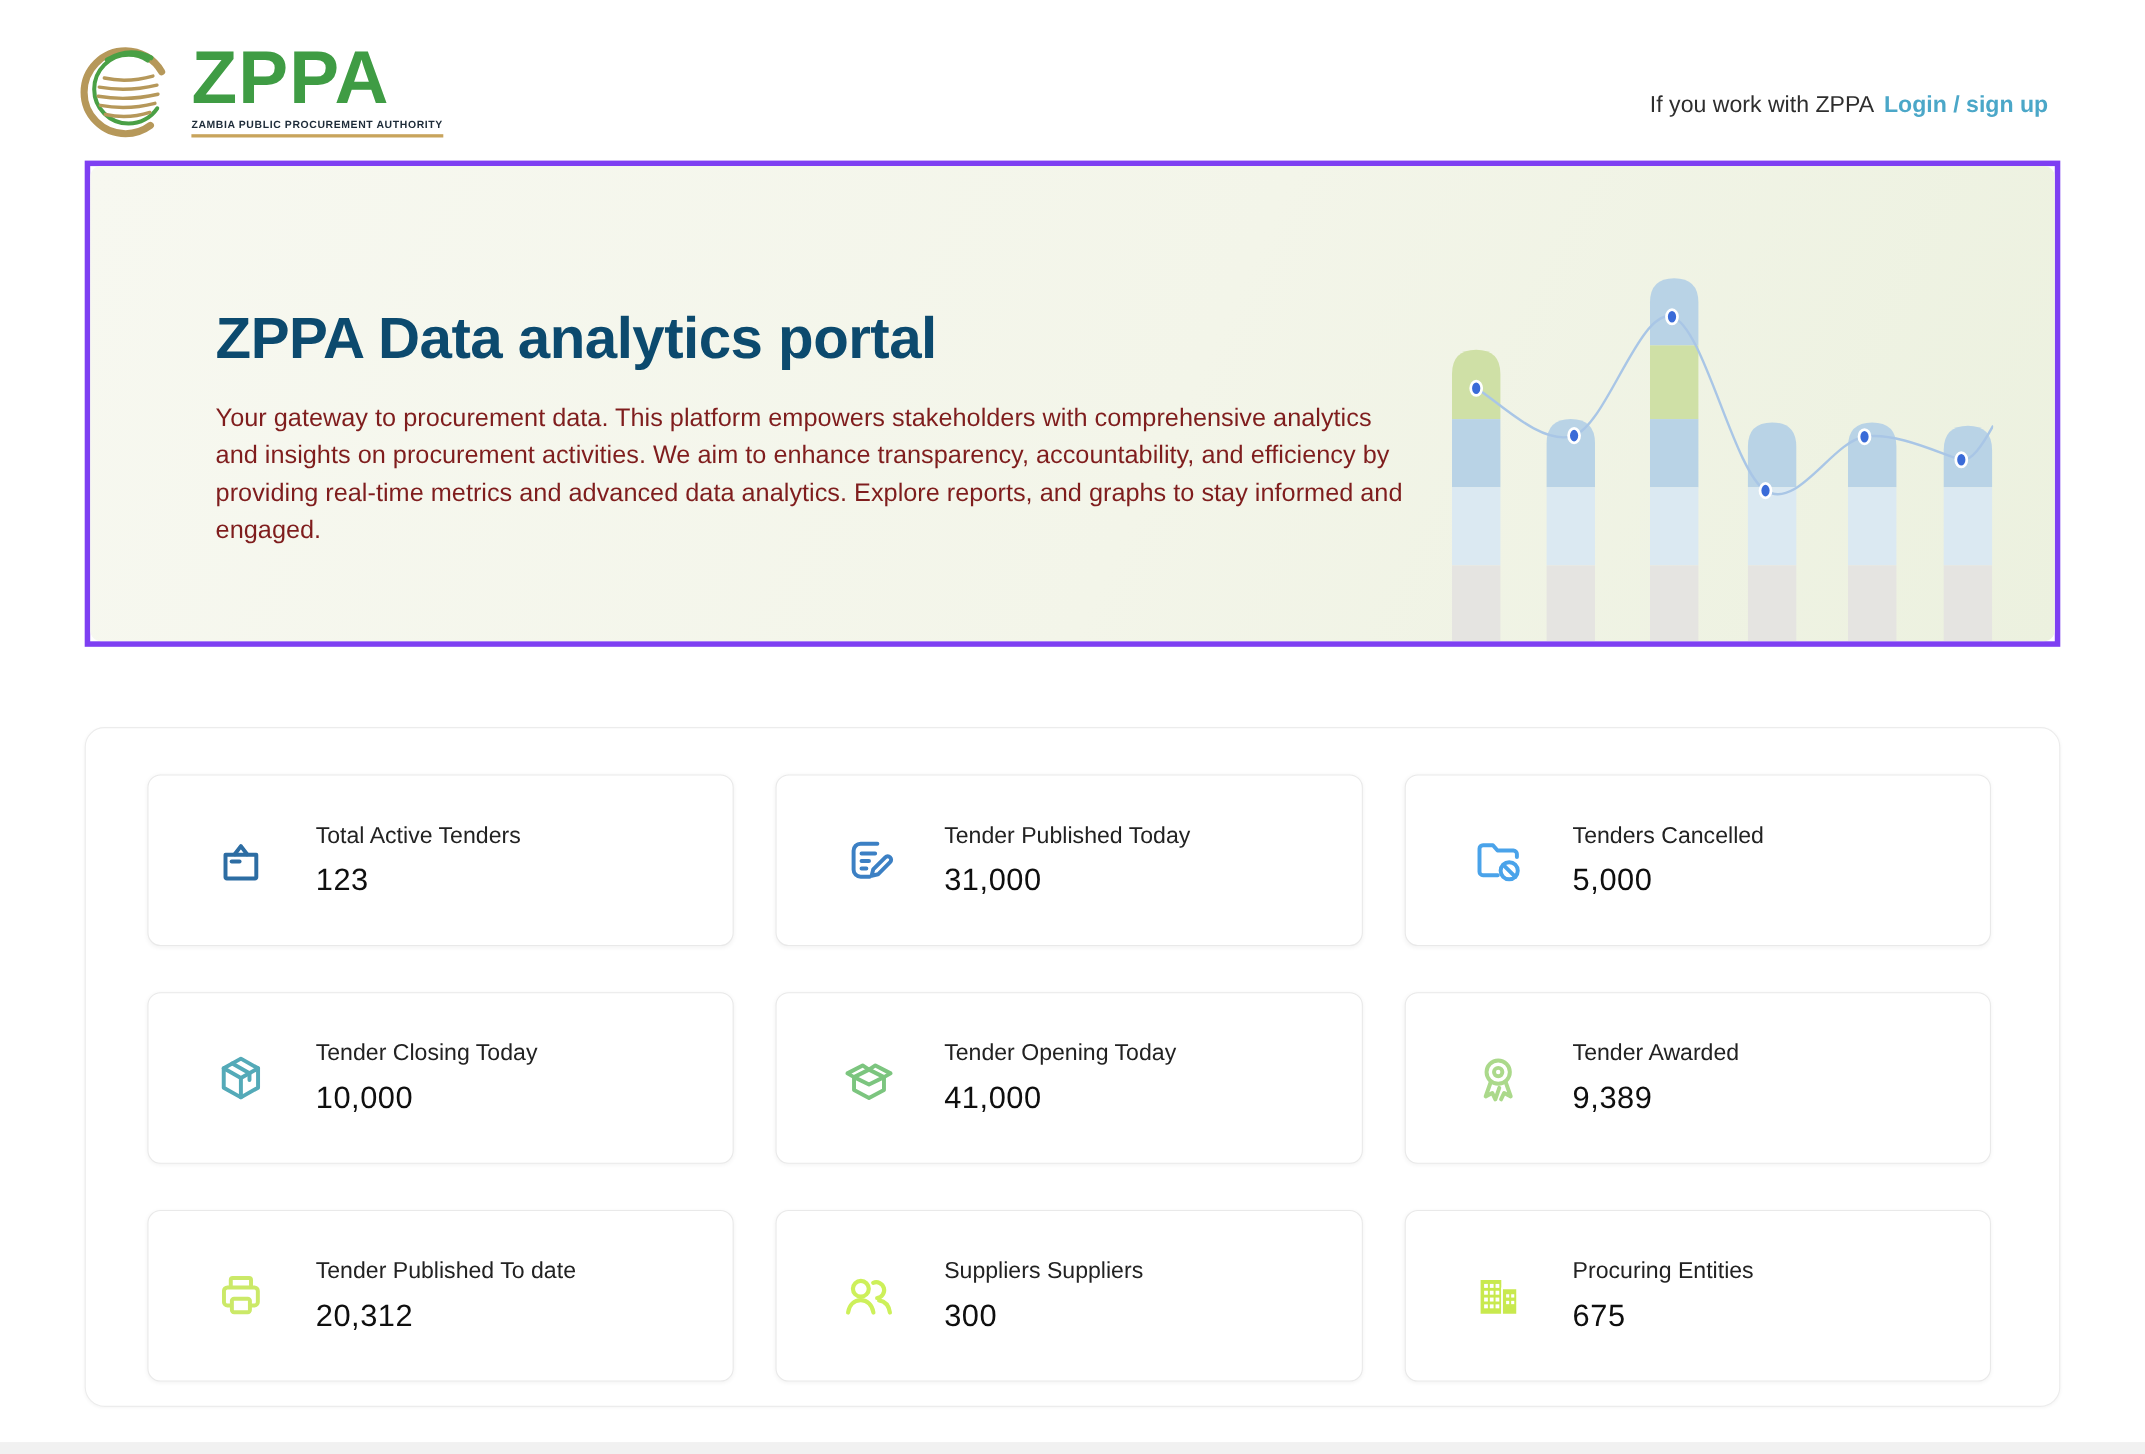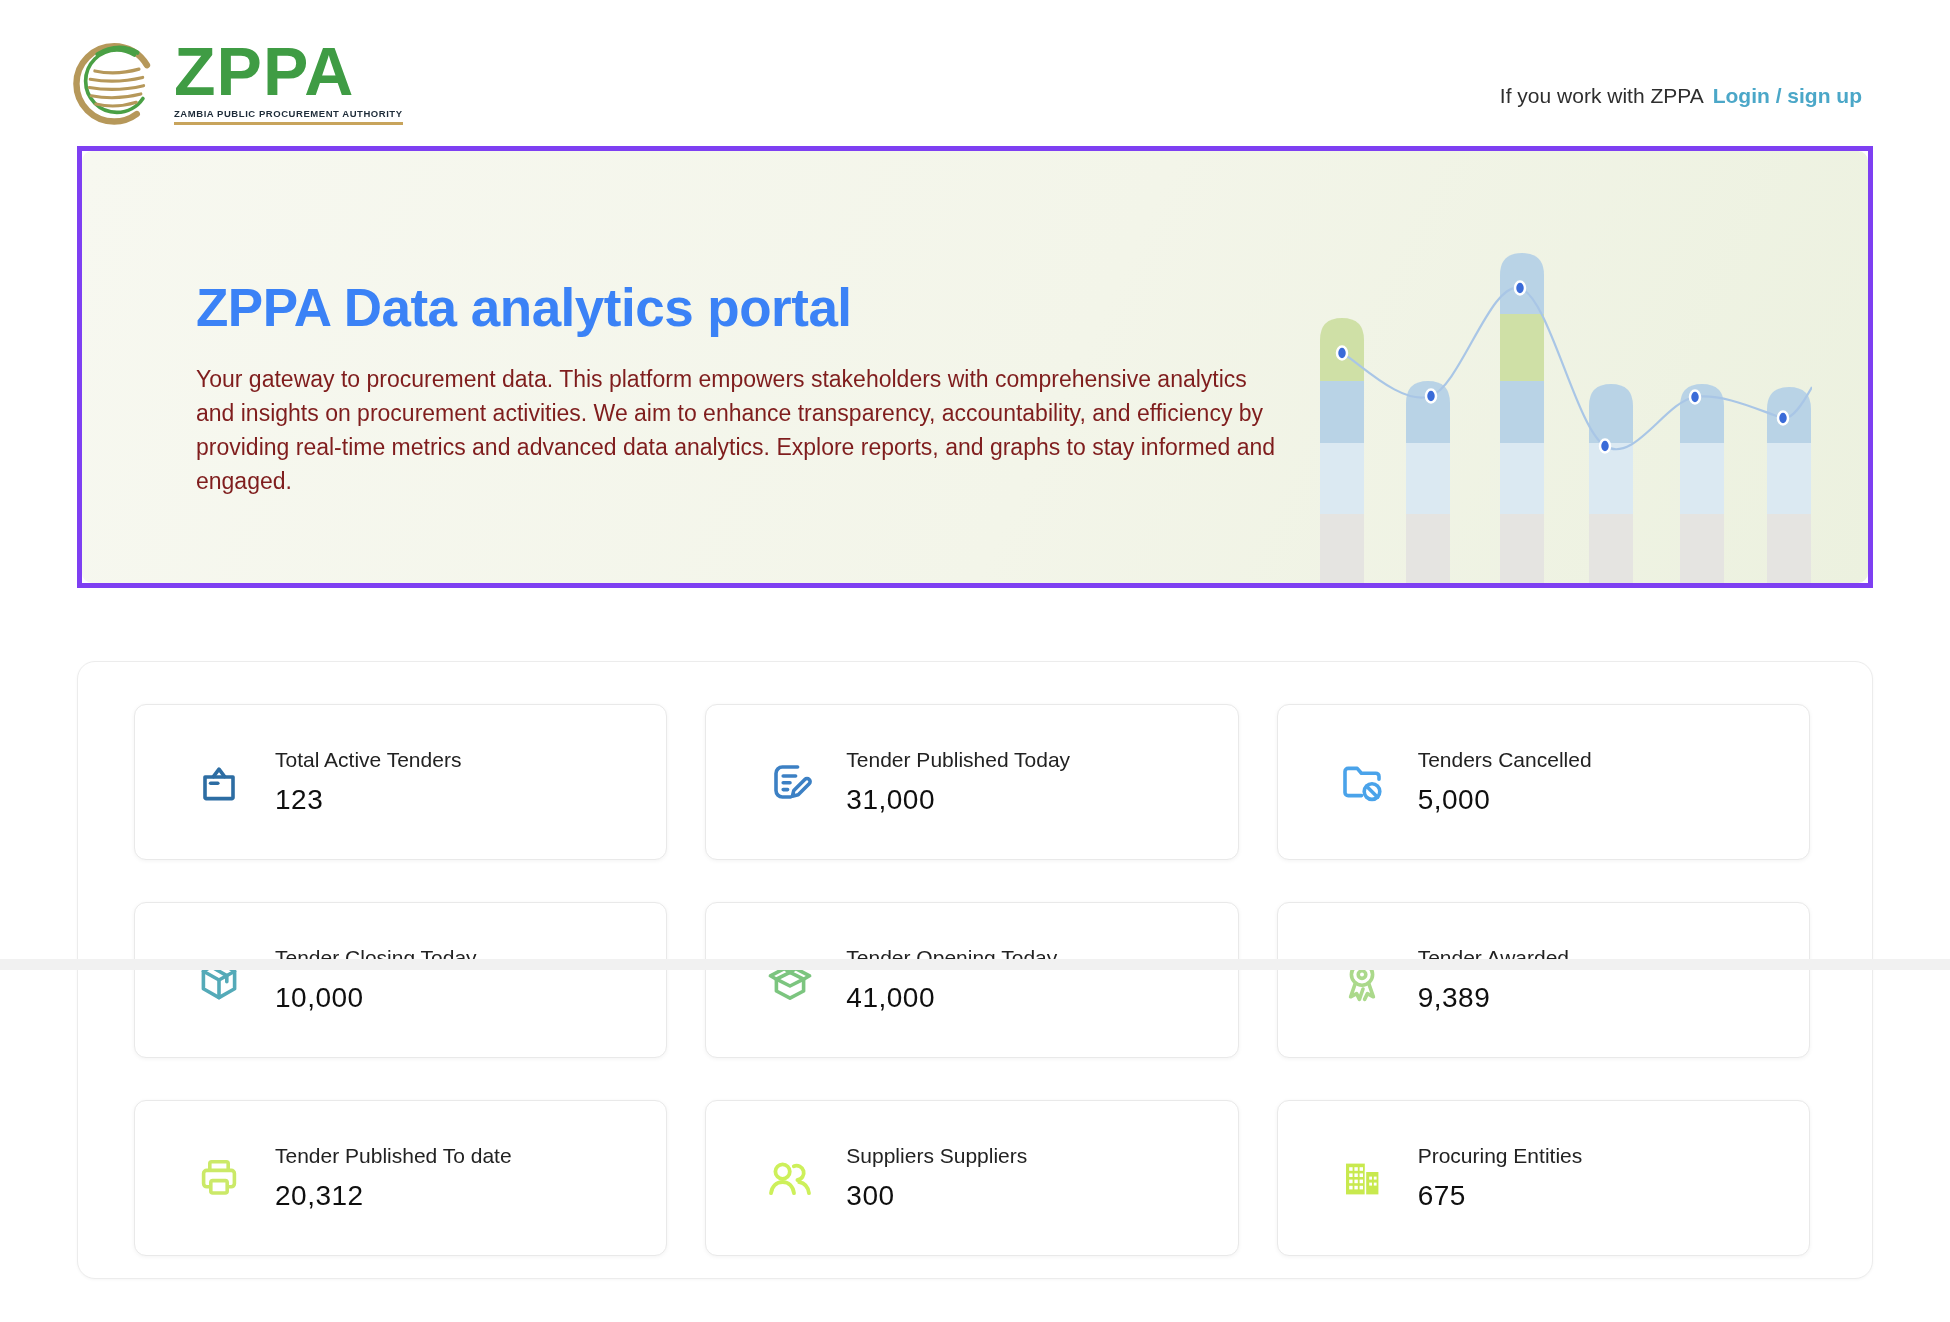--- a/index.html
+++ b/index.html
@@ -1,49 +1,49 @@
 <!DOCTYPE html>
 <html><head>
 <meta charset="utf-8">
 <style>
   * { margin:0; padding:0; box-sizing:border-box; }
   html,body { width:1950px; height:1322px; background:#ffffff; overflow:hidden;
     font-family:"Liberation Sans", sans-serif; }
-  .page { position:relative; width:1950px; height:970px; }
+  .page { position:relative; width:1950px; height:1322px; }
 
   
   .header { display:flex; justify-content:space-between; align-items:center;
     padding:20px 88px 0 66px; height:144px; }
   .logo { display:flex; align-items:flex-start; gap:8px; cursor:pointer; }
   .logo-globe { width:100px; height:92px; flex:0 0 auto; }
   .logo-textblock { display:flex; flex-direction:column; margin-top:4px; }
   .logo-brand { font-size:68px; font-weight:bold; letter-spacing:1px; line-height:0.92; }
   .logo-tagline { font-size:9.5px; font-weight:bold; color:#1d2b38; letter-spacing:0.55px;
     margin-top:5px; white-space:nowrap; }
   .logo-underline { height:3px; background:#c8a45c; margin-top:3px; width:100%; }
   .header-right { font-size:21px; color:#2e2e2e; display:flex; gap:9px; align-items:baseline; }
   .login-link { font-weight:bold; text-decoration:none; cursor:pointer;margin-top:27px; }
 
   
   .hero { position:relative; margin:2px 77px 0 77px; height:442px;
     border:5px solid #7e3ff2; background:#ffffff; overflow:hidden; }
   .hero-bg { position:absolute; inset:0; border-radius:10px;
     background:linear-gradient(115deg,#f7f8f0 0%,#f3f5e9 55%,#ecf1df 100%); }
   .hero-content { position:relative; padding:126px 0 0 114px; max-width:1200px; }
-  .hero-title { font-size:53px; font-weight:bold; letter-spacing:-0.5px; color:#3b82f6; }
+  .hero-title { font-size:53px; font-weight:bold; letter-spacing:-0.5px; color:#0c4a6e; }
   .hero-desc { margin-top:24px; font-size:23px; line-height:34px; color:#7f1d1d; max-width:1080px; }
   .hero-chart { position:absolute; right:56px; bottom:0; width:492px; height:336px; }
 
   
   .stats-wrap { margin:73px 77px 0 77px; background:#ffffff; border:1px solid #ececec;
     border-radius:18px; padding:42px 62px 22px 56px; box-shadow:0 1px 3px rgba(0,0,0,0.04); }
   .stats-grid { display:grid; grid-template-columns:repeat(3,1fr); column-gap:38px; row-gap:42px; }
   .stat-card { height:156px; background:#ffffff; border:1px solid #e9e9e9; border-radius:12px;
     box-shadow:0 1px 4px rgba(0,0,0,0.05); display:flex; align-items:center;
-    padding-left:60px; gap:32px; }
+    padding-left:60px; gap:44px; }
   .card-icon { width:48px; height:48px; flex:0 0 auto; }
   .card-icon svg { width:48px; height:48px; display:block; }
   .stat-text { display:flex; flex-direction:column; }
   .stat-label { font-size:21px; color:#222222; }
   .stat-value { font-size:28px; color:#0f0f0f; margin-top:12px; letter-spacing:0.5px; }
 
   
   .footer-strip { position:absolute; left:0; right:0; bottom:0; height:11px; background:#f1f1f1; }
 </style>
 </head>

